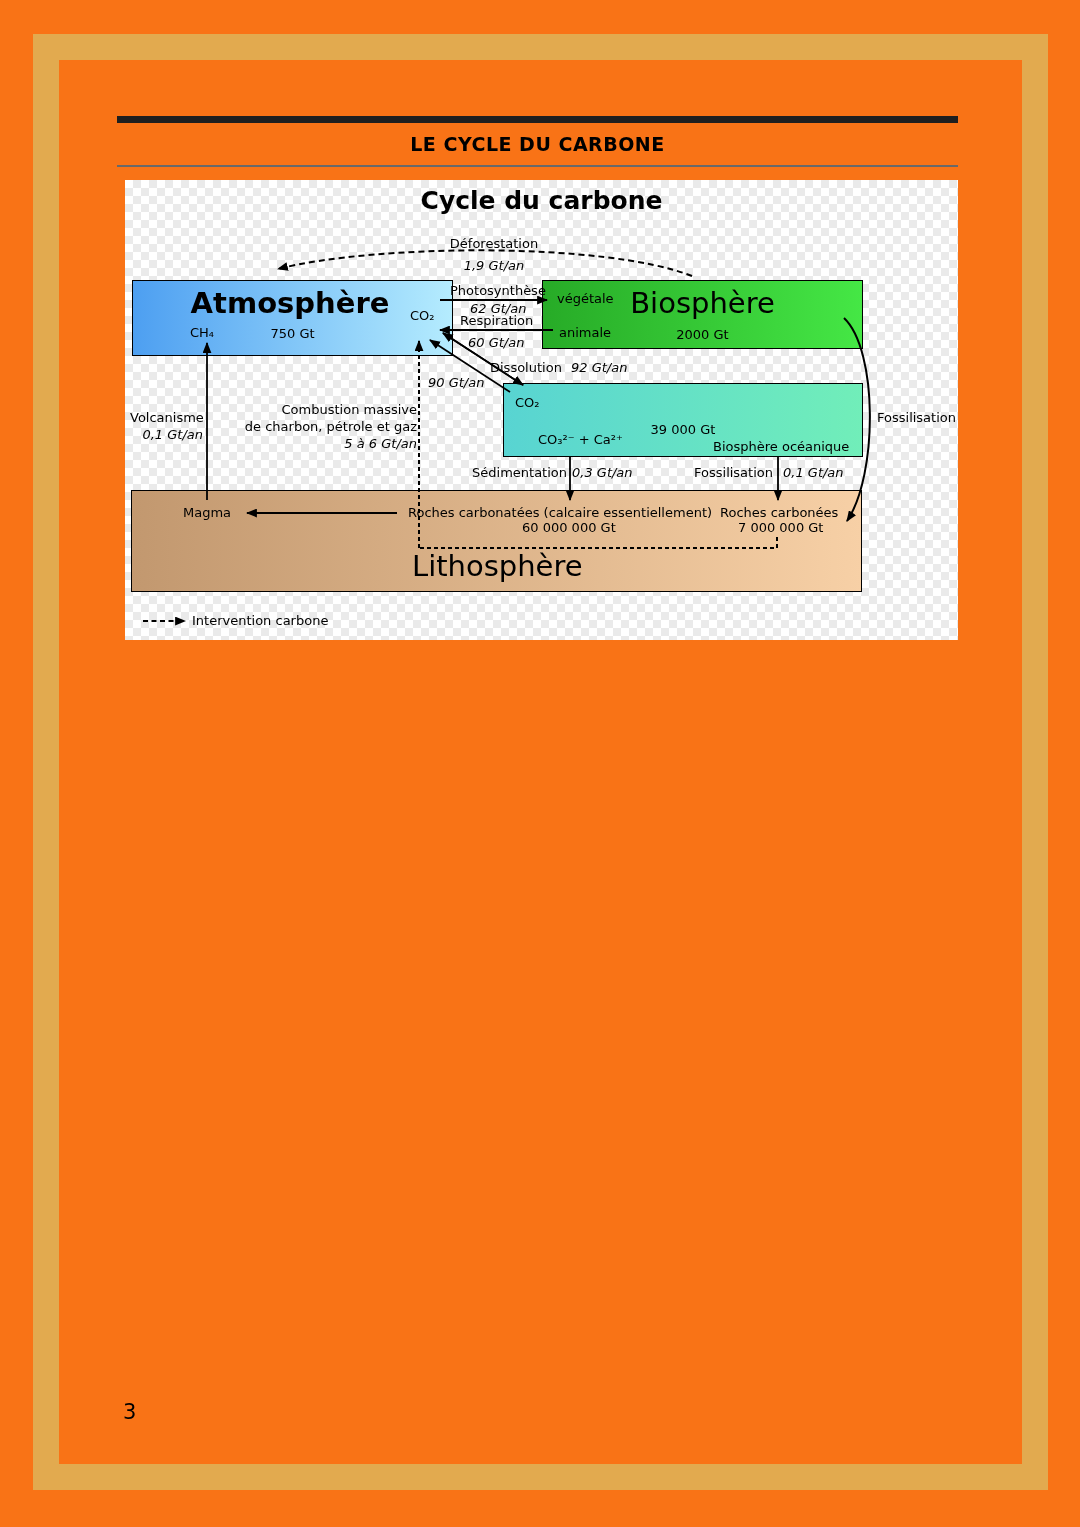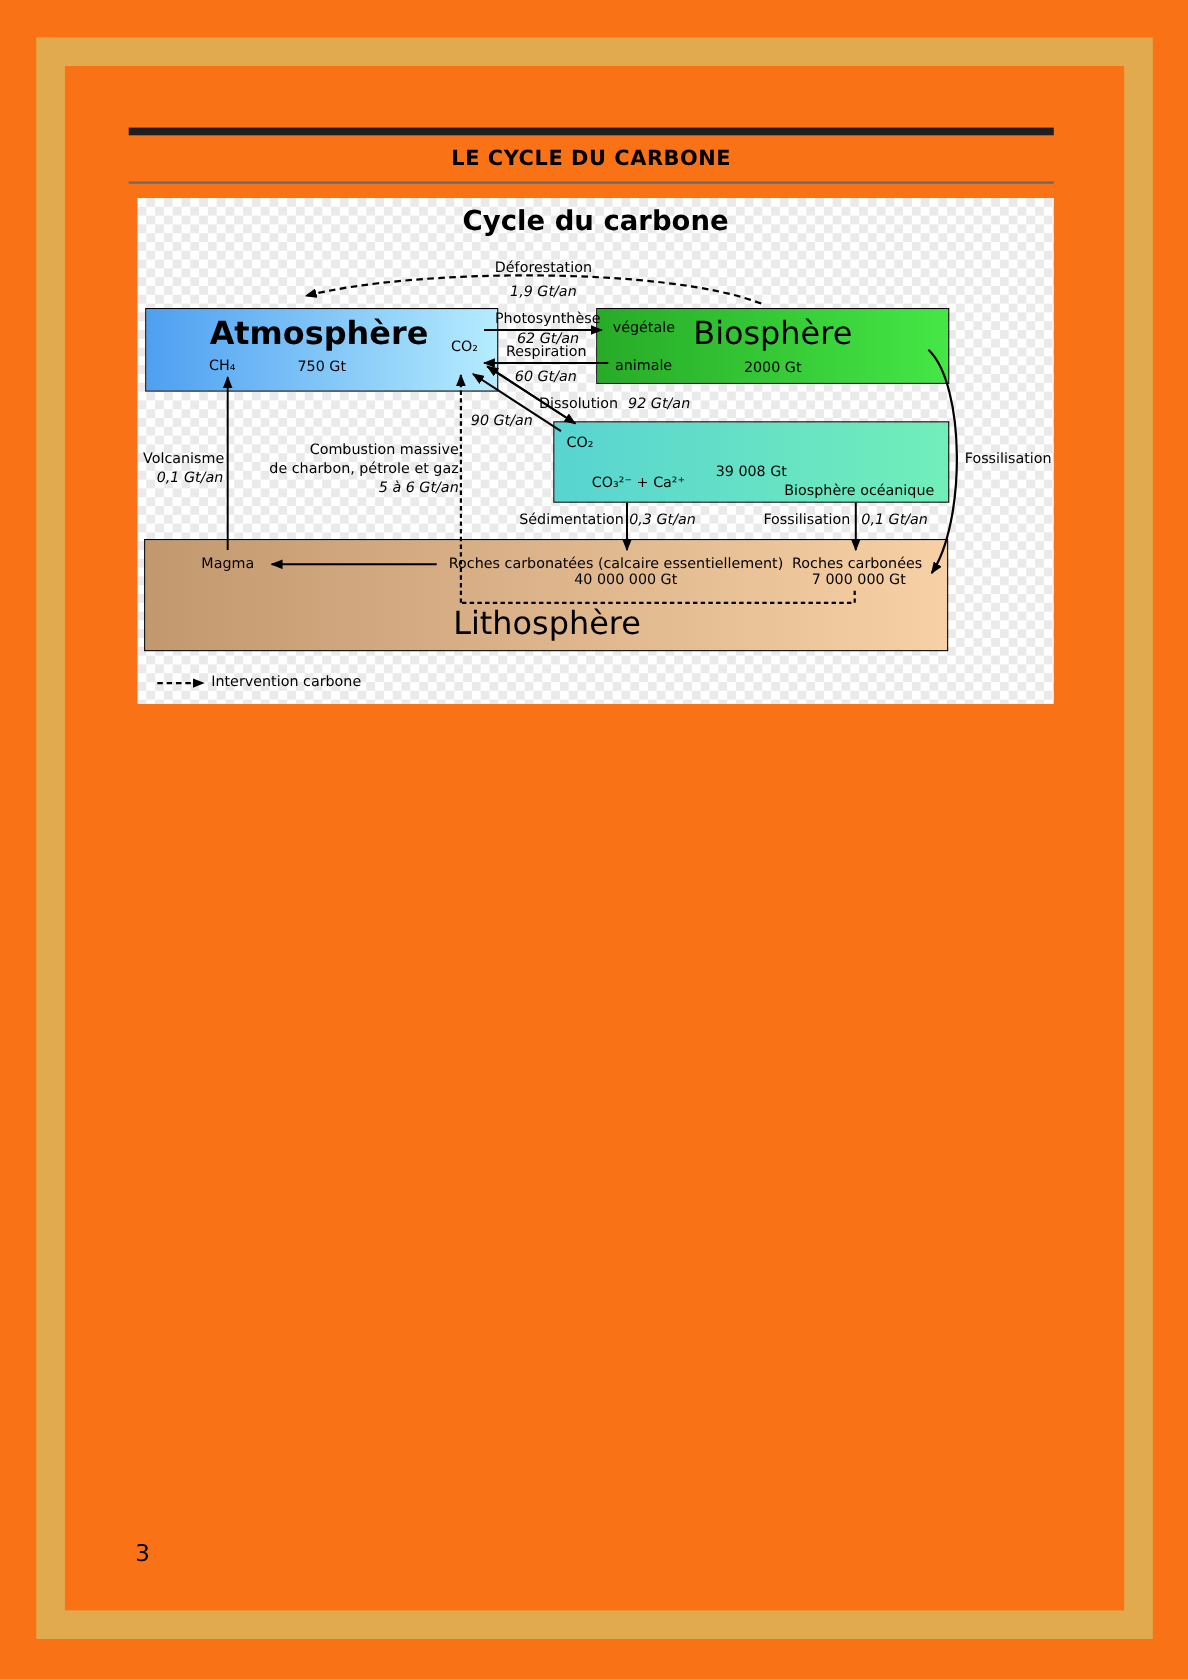--- a/index.html
+++ b/index.html
@@ -104,34 +104,34 @@
       <div>de charbon, pétrole et gaz</div>
       <div class="it">5 à 6 Gt/an</div>
     </div>
 
     <div class="lbl rgt" style="left:5px;top:229px;width:73px;line-height:17px;">
       <div>Volcanisme</div>
       <div class="it">0,1 Gt/an</div>
     </div>
 
     <div class="lbl" style="left:390px;top:215px;">CO₂</div>
-    <div class="lbl ctr" style="left:378px;top:242px;width:360px;">39 008 Gt</div>
+    <div class="lbl ctr" style="left:378px;top:242px;width:360px;">39 000 Gt</div>
     <div class="lbl" style="left:413px;top:252px;">CO₃²⁻ + Ca²⁺</div>
     <div class="lbl" style="left:588px;top:259px;">Biosphère océanique</div>
 
     <div class="lbl" style="left:752px;top:230px;">Fossilisation</div>
 
     <div class="lbl rgt" style="left:300px;top:285px;width:142px;">Sédimentation</div>
     <div class="lbl it" style="left:447px;top:285px;">0,3 Gt/an</div>
     <div class="lbl rgt" style="left:520px;top:285px;width:128px;">Fossilisation</div>
     <div class="lbl it" style="left:658px;top:285px;">0,1 Gt/an</div>
 
     <div class="lbl" style="left:58px;top:325px;">Magma</div>
     <div class="lbl" style="left:283px;top:325px;">Roches carbonatées (calcaire essentiellement)</div>
-    <div class="lbl" style="left:397px;top:340px;">40 000 000 Gt</div>
+    <div class="lbl" style="left:397px;top:340px;">60 000 000 Gt</div>
     <div class="lbl" style="left:595px;top:325px;">Roches carbonées</div>
     <div class="lbl" style="left:613px;top:340px;">7 000 000 Gt</div>
     <div class="boxtitle" style="left:287px;top:370px;">Lithosphère</div>
 
     <div class="lbl" style="left:67px;top:433px;">Intervention carbone</div>
   </div>
 
   <div class="pageno">3</div>
 </div>
 

